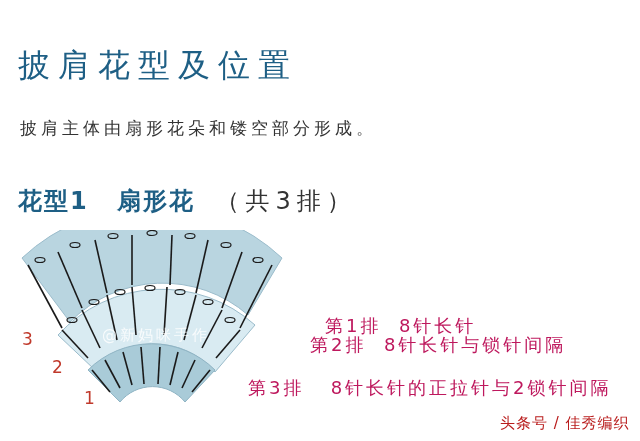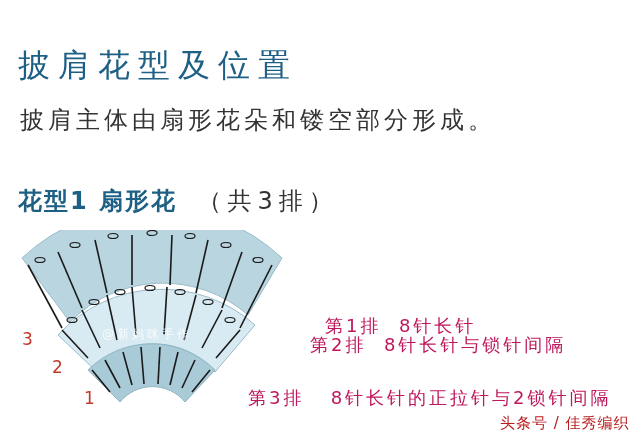--- a/index.html
+++ b/index.html
@@ -5,33 +5,33 @@
   html, body { margin:0; padding:0; }
   body {
     width:640px; height:441px; overflow:hidden; background:#ffffff;
     font-family:"DejaVu Sans","Liberation Sans",sans-serif; position:relative;
   }
   .title {
     position:absolute; left:18px; top:44px; font-size:32px; font-weight:normal;
     color:#1e5f85; letter-spacing:8px;
   }
   .intro {
-    position:absolute; left:20px; top:104px; font-size:24px; color:#333;
+    position:absolute; left:20px; top:117px; font-size:17px; color:#333;
     letter-spacing:4px;
   }
   .section {
     position:absolute; left:18px; top:185px; font-size:24px; font-weight:bold;
     color:#1e5f85; letter-spacing:2px; white-space:nowrap;
   }
-  .section .num { }
+  .section .num { margin-right:18px; }
   .section .paren { font-weight:normal; font-size:24px; color:#333; letter-spacing:6px; margin-left:10px; }
   .diagram { position:absolute; left:0; top:230px; }
   .rowlabel { position:absolute; font-size:17px; color:#c0392b; }
   .rowdesc { position:absolute; font-size:18px; color:#be185d; letter-spacing:3px; white-space:nowrap; }
-  .watermark-center { position:absolute; left:102px; top:326px; font-size:12px; color:rgba(255,255,255,0.8); letter-spacing:3px; }
+  .watermark-center { position:absolute; left:102px; top:326px; font-size:15px; color:rgba(255,255,255,0.8); letter-spacing:3px; }
   .credit { position:absolute; left:500px; top:414px; font-size:15px; color:#b91c1c; letter-spacing:1px; }
 </style>
 </head>
 <body>
 
 <div class="title">披肩花型及位置</div>
 <div class="intro">披肩主体由扇形花朵和镂空部分形成。</div>
 
 <div class="section">
   <span class="num">花型1</span>
@@ -100,18 +100,18 @@
 <div class="watermark-center">@新妈咪手作</div>
 
 <div class="rowdesc" style="left:325px;top:314px;">
   <span>第1排</span>&nbsp;
   <span>8针长针</span>
 </div>
 <div class="rowdesc" style="left:290px;top:333px;margin-left:20px;">
   <span>第2排</span>&nbsp;
   <span>8针长针与锁针间隔</span>
 </div>
-<div class="rowdesc" style="left:248px;top:386px;">
+<div class="rowdesc" style="left:248px;top:376px;">
   <span>第3排</span>&nbsp;&nbsp;
   <span>8针长针的正拉针与2锁针间隔</span>
 </div>
 
 <div class="credit">头条号 / 佳秀编织</div>
 
 </body></html>

